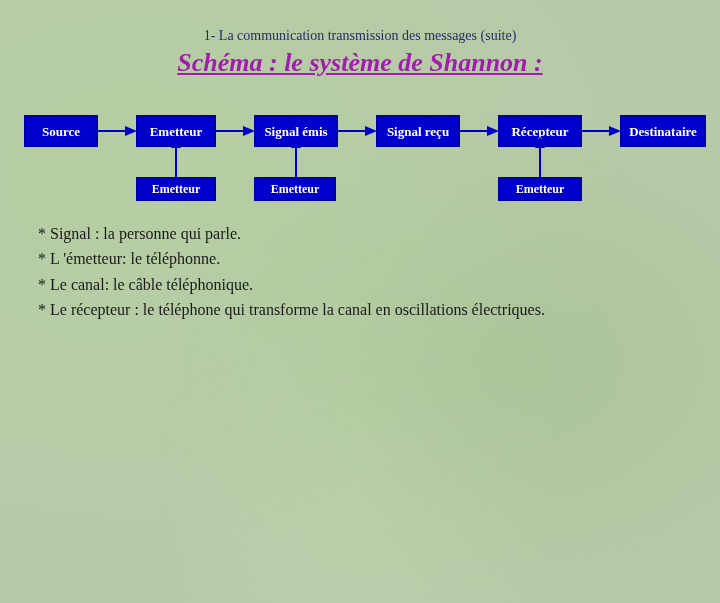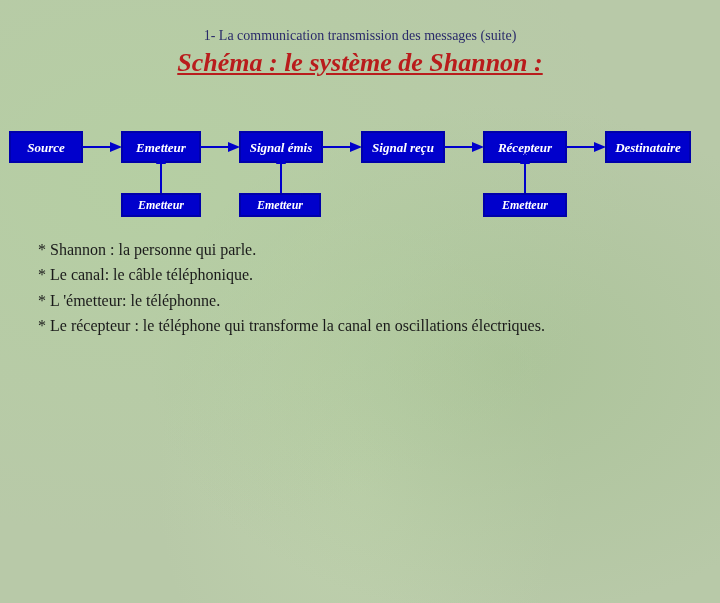--- a/index.html
+++ b/index.html
@@ -21,45 +21,44 @@
       width: 720px;
       height: 603px;
       padding: 28px 30px 20px 30px;
       display: flex;
       flex-direction: column;
       gap: 0;
     }
 
     .title-section {
       text-align: center;
-      margin-bottom: 44px;
+      margin-bottom: 28px;
     }
 
     .subtitle {
       font-size: 14px;
       color: #2a2a6a;
       margin-bottom: 4px;
       font-weight: normal;
     }
 
     .main-title {
       font-size: 26px;
-      color: #b91c1c;
+      color: #a21caf;
       font-weight: bold;
       text-decoration: underline;
       font-style: italic;
     }
 
     .diagram-section {
       display: flex;
       flex-direction: column;
-      align-items: flex-end;
+      align-items: center;
       margin-bottom: 22px;
       padding-left: 10px;
-      font-style: italic;
     }
 
     .bullet-section {
       padding-left: 8px;
       display: flex;
       flex-direction: column;
       gap: 3px;
     }
 
     .bullet-item {
@@ -131,19 +130,19 @@
 
       <rect x="230" y="72" width="80" height="22" fill="#0000cc" stroke="#0000aa" stroke-width="2"></rect>
       <text x="270" y="87" fill="white" font-family="Times New Roman" font-size="12" font-weight="bold" text-anchor="middle">Emetteur</text>
 
       <rect x="474" y="72" width="82" height="22" fill="#0000cc" stroke="#0000aa" stroke-width="2"></rect>
       <text x="515" y="87" fill="white" font-family="Times New Roman" font-size="12" font-weight="bold" text-anchor="middle">Emetteur</text>
     </svg>
   </div>
 
   <div class="bullet-section">
-    <div class="bullet-item">* Shannon : la personne qui parle.</div>
+    <div class="bullet-item">* Signal : la personne qui parle.</div>
+    <div class="bullet-item">* L 'émetteur: le téléphonne.</div>
     <div class="bullet-item">* Le canal: le câble téléphonique.</div>
-    <div class="bullet-item">* L 'émetteur: le téléphonne.</div>
     <div class="bullet-item">* Le récepteur : le téléphone qui transforme la canal en oscillations électriques.</div>
   </div>
 
 </div>
 
 </body></html>

